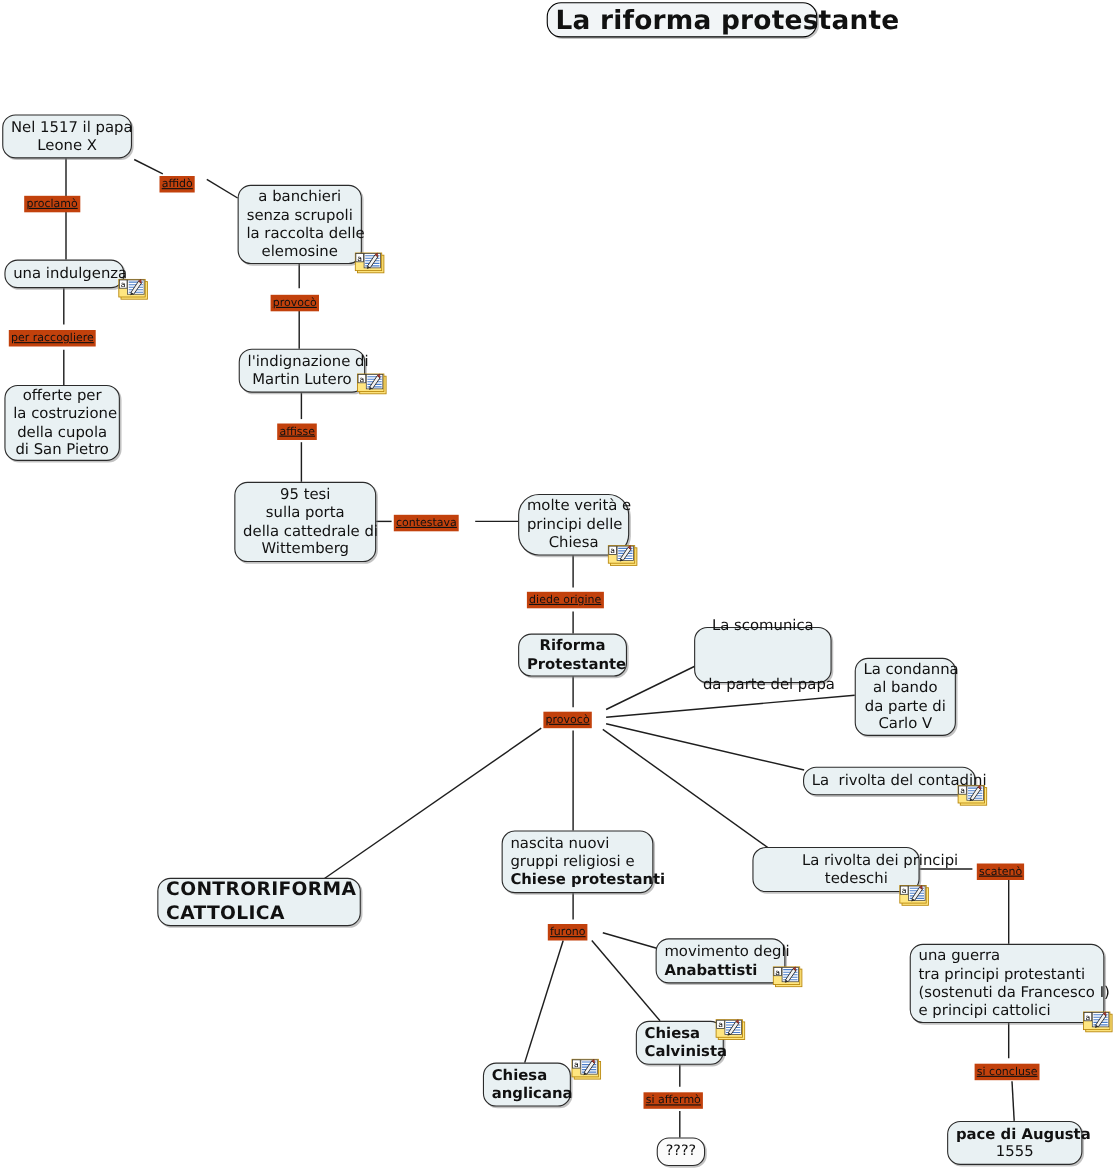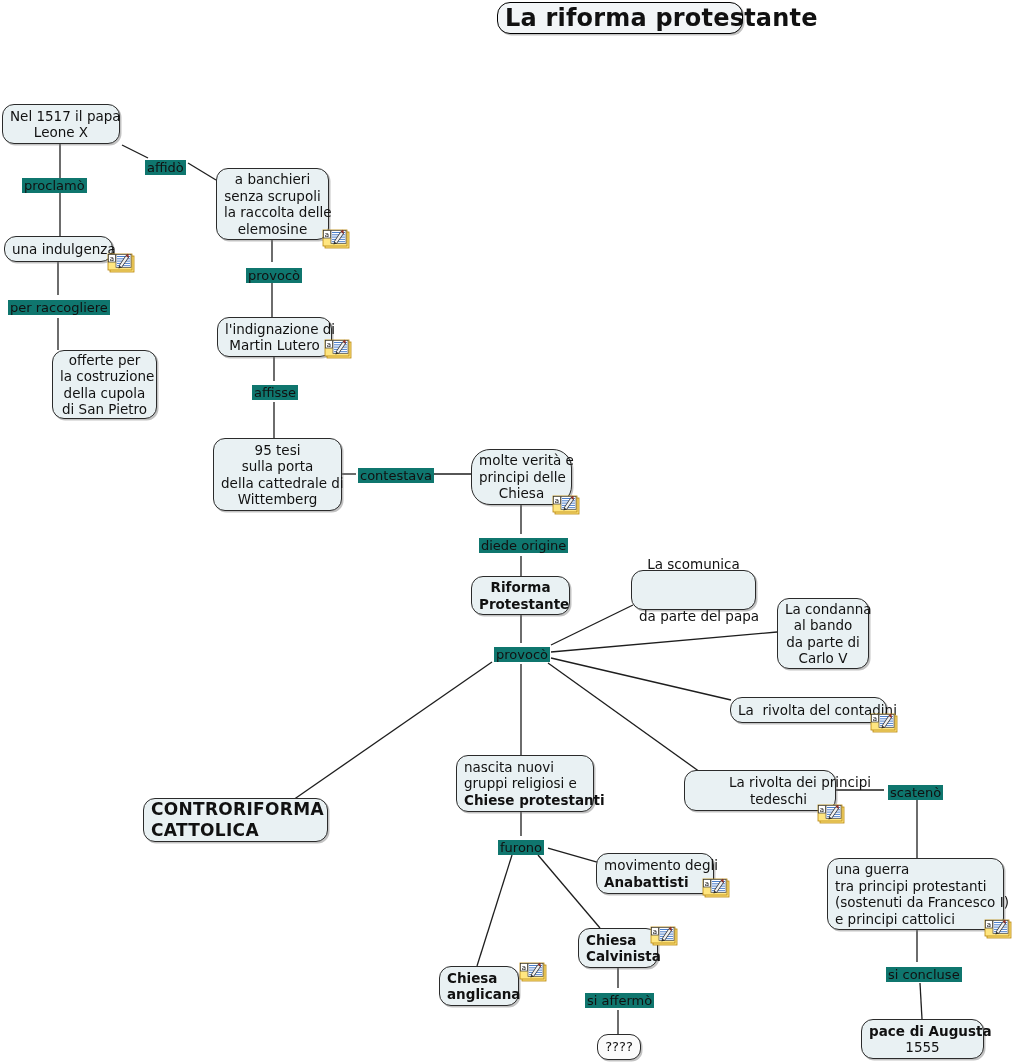--- a/index.html
+++ b/index.html
@@ -60,27 +60,28 @@
     text-align: left;
     letter-spacing: 0.3px;
   }
   .node.plain-white {
     background: #fbfbfb;
     border-radius: 11px;
     font-size: 13px;
   }
   .edge-label {
     position: absolute;
-    font-size: 13px;
+    font-size: 10px;
     line-height: 15px;
     color: #111111;
-    background: #0f766e;
+    background: #c2410c;
     white-space: pre;
     text-align: center;
     padding: 0 2px;
+    text-decoration: underline;
   }
   .note-icon {
     position: absolute;
     width: 28px;
     height: 21px;
   }
 </style>
 </head>
 <body>
 
@@ -130,42 +131,42 @@
         <span class="ln">la raccolta delle</span>
         <span class="ln">elemosine</span>
       </div>
       <div class="node" style="left: 4px; top: 236px; width: 109px; height: 26px;">
         <span class="ln">una indulgenza</span>
       </div>
       <div class="node" style="left: 217px; top: 317px; width: 115px; height: 40px;">
         <span class="ln">l'indignazione di</span>
         <span class="ln">Martin Lutero</span>
       </div>
-      <div class="node" style="left: 4px; top: 350px; width: 105px; height: 69px; margin-left: 48px;">
+      <div class="node" style="left: 4px; top: 350px; width: 105px; height: 69px;">
         <span class="ln">offerte per</span>
         <span class="ln">la costruzione</span>
         <span class="ln">della cupola</span>
         <span class="ln">di San Pietro</span>
       </div>
       <div class="node" style="left: 213px; top: 438px; width: 129px; height: 73px;">
         <span class="ln">95 tesi</span>
         <span class="ln">sulla porta</span>
         <span class="ln">della cattedrale di</span>
         <span class="ln">Wittemberg</span>
       </div>
       <div class="node" style="left: 471px; top: 449px; width: 101px; height: 56px; border-radius: 19px;">
         <span class="ln">molte verità e</span>
         <span class="ln">principi delle</span>
         <span class="ln">Chiesa</span>
       </div>
       <div class="node" style="left: 471px; top: 576px; width: 99px; height: 39px;">
         <span class="ln b">Riforma</span>
         <span class="ln b">Protestante</span>
       </div>
-      <div class="node" style="left: 631px; top: 570px; width: 125px; height: 40px; gap: 36px;">
+      <div class="node" style="left: 631px; top: 570px; width: 125px; height: 51px; gap: 36px;">
         <span class="ln">La scomunica</span>
         <span class="ln">da parte del papa</span>
       </div>
       <div class="node" style="left: 777px; top: 598px; width: 92px; height: 71px;">
         <span class="ln">La condanna</span>
         <span class="ln">al bando</span>
         <span class="ln">da parte di</span>
         <span class="ln">Carlo V</span>
       </div>
       <div class="node" style="left: 730px; top: 697px; width: 157px; height: 26px;">

